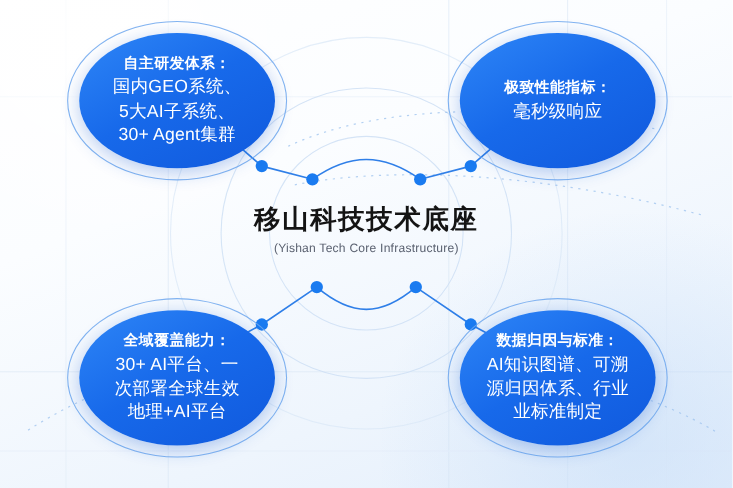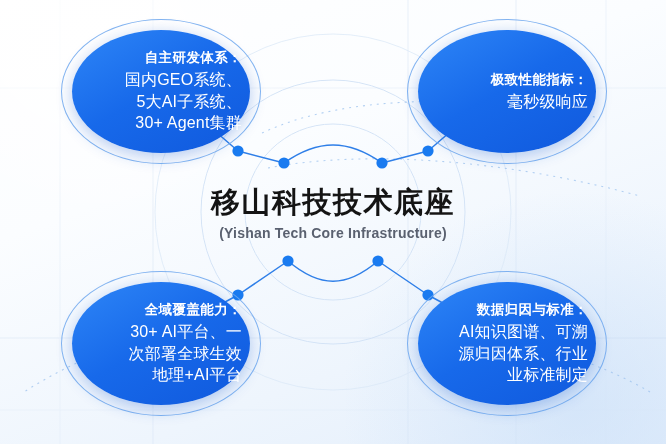--- a/index.html
+++ b/index.html
@@ -57,34 +57,33 @@
   
   #center-block {
     position: absolute;
     left: 0;
     right: 0;
     top: 186px;
     text-align: center;
     pointer-events: none;
   }
   #center-title {
-    font-size: 29px;
+    font-size: 24px;
     font-weight: 700;
     color: #141414;
     letter-spacing: 1.5px;
     line-height: 1.15;
     white-space: nowrap;
   }
   #center-subtitle {
     margin-top: 6px;
-    font-size: 14px;
+    font-size: 11px;
     color: #5a6170;
     letter-spacing: .2px;
     white-space: nowrap;
-    font-weight: bold;
   }
 
   
   .node {
     position: absolute;
     display: flex;
     align-items: center;
     justify-content: center;
   }
   .node-ring {
@@ -102,21 +101,21 @@
     position: absolute;
     inset: 0;
     border-radius: 50%;
     background: linear-gradient(150deg, #2e86f7 0%, #1769ea 48%, #1059dd 100%);
     box-shadow: 0 4px 16px rgba(18,86,206,.30);
   }
   .node-text {
     position: relative;
     z-index: 2;
     color: #ffffff;
-    text-align: right;
+    text-align: center;
     line-height: 1.34;
     padding: 0 8px;
     box-sizing: border-box;
     width: 100%;
   }
   .node-heading {
     display: block;
     font-size: 13.5px;
     font-weight: 700;
     letter-spacing: .4px;

